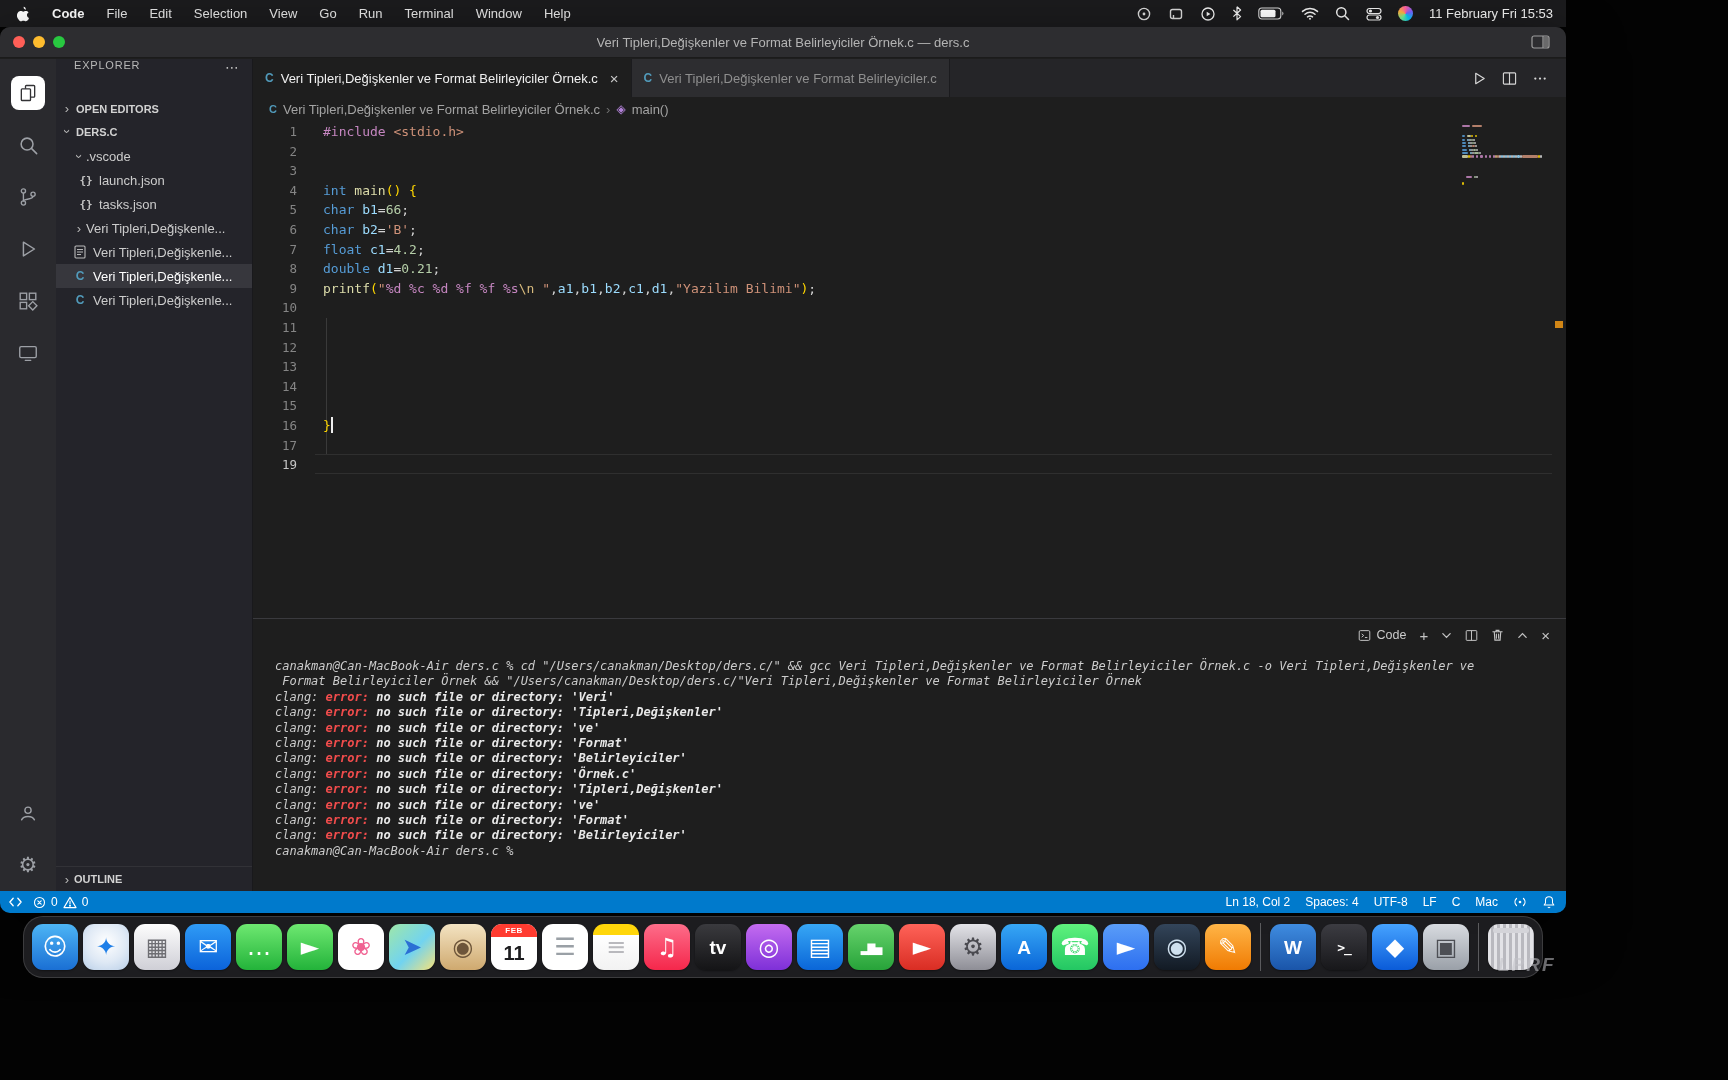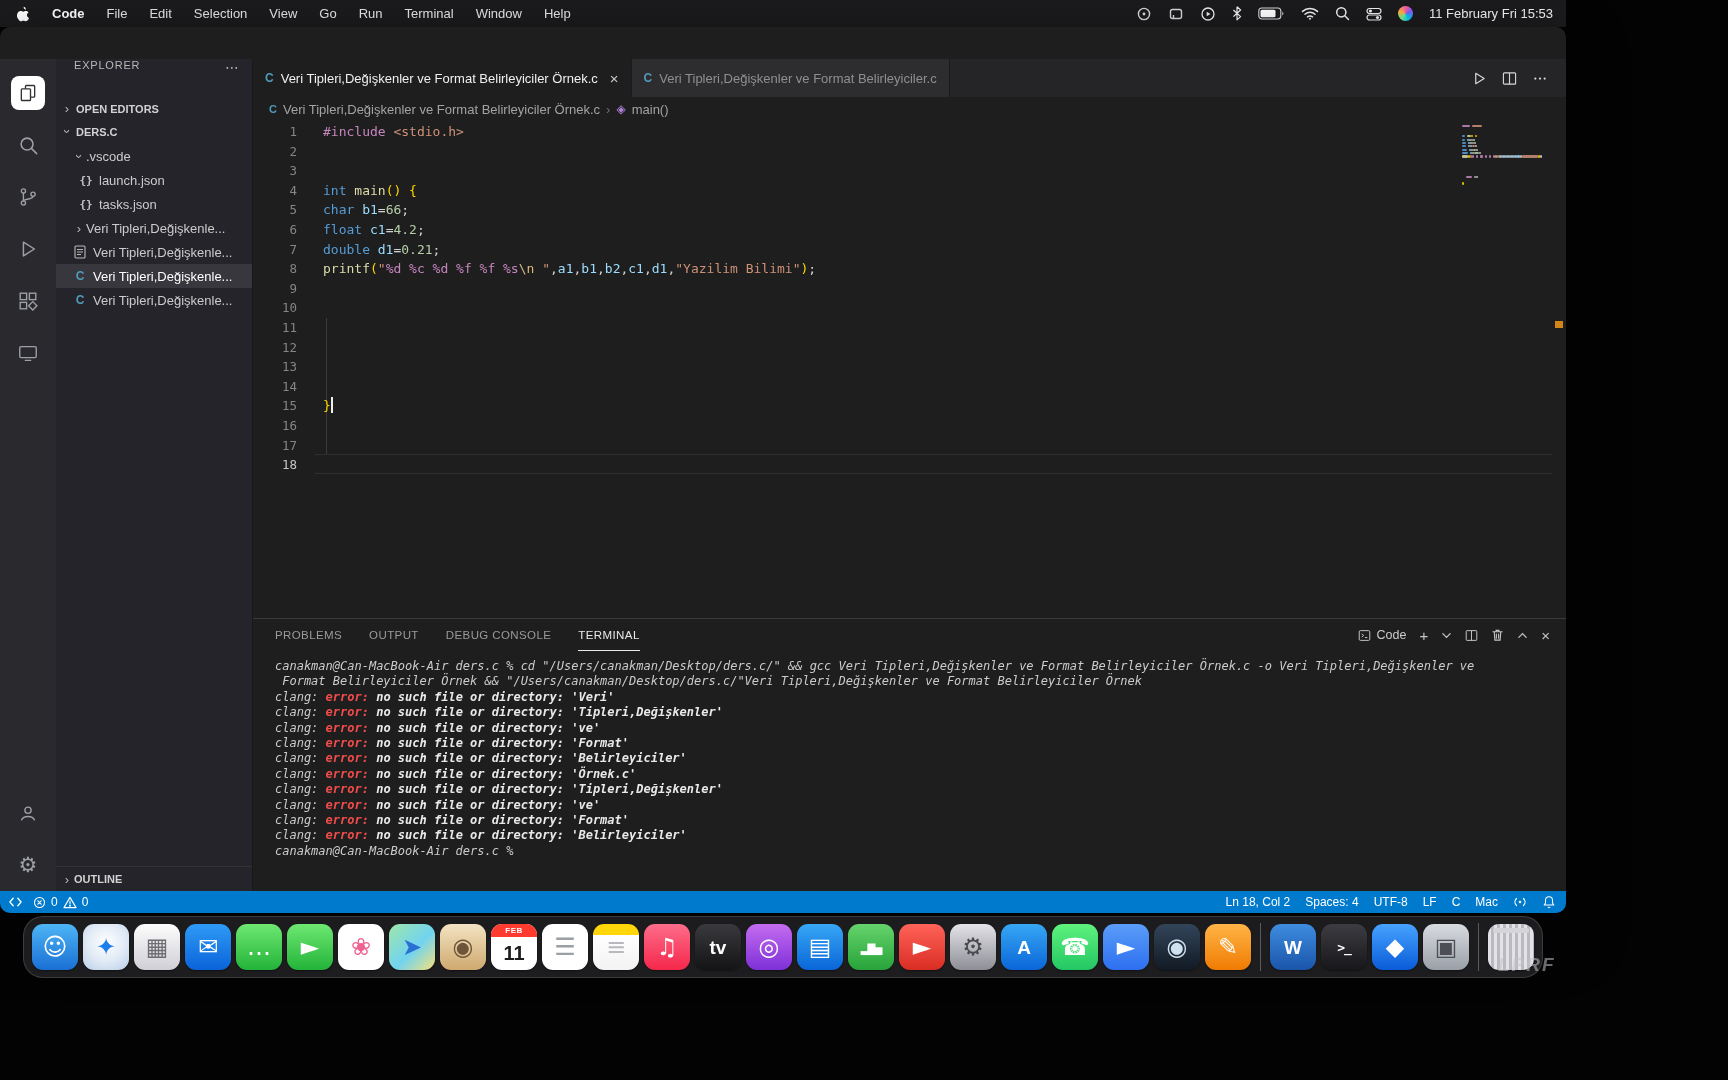--- a/index.html
+++ b/index.html
@@ -208,20 +208,35 @@
             <circle cx="11.5" cy="10.5" r="1.6" fill="#f0f0f0" stroke="none"></circle>
         </svg>
       </span>
       <span class="mb-ic siri"></span>
       <span class="mb-clock">11 February Fri 15:53</span>
     </div>
   </div>
 
   <div class="window">
 
+    <div class="titlebar">
+      <div class="traffic">
+        <span class="light tl-close"></span>
+        <span class="light tl-min"></span>
+        <span class="light tl-zoom"></span>
+      </div>
+      <span class="title-text">Veri Tipleri,Değişkenler ve Format Belirleyiciler Örnek.c — ders.c</span>
+      <span class="layout-btn">
+        <svg width="19" height="14" viewBox="0 0 19 14" fill="none" stroke="#9d9d9d" stroke-width="1.2">
+          <rect x="1" y="1" width="17" height="12" rx="2"></rect>
+          <line x1="12" y1="1" x2="12" y2="13"></line>
+          <rect x="12.7" y="1.8" width="4.6" height="10.4" fill="#9d9d9d" stroke="none" opacity=".55"></rect>
+        </svg>
+      </span>
+    </div>
 
     <div class="workbench">
 
       <div class="activitybar">
         <div class="ab-item">
           <span class="ab-active-box">
             <svg width="20" height="22" viewBox="0 0 24 24" fill="none" stroke="#333336" stroke-width="1.6">
               <rect x="9" y="3" width="11" height="14" rx="1"></rect>
               <rect x="4" y="7" width="11" height="14" rx="1" fill="#ffffff"></rect>
             </svg>
@@ -395,30 +410,31 @@
               <div class="gnum">8</div>
               <div class="gnum">9</div>
               <div class="gnum">10</div>
               <div class="gnum">11</div>
               <div class="gnum">12</div>
               <div class="gnum">13</div>
               <div class="gnum">14</div>
               <div class="gnum">15</div>
               <div class="gnum">16</div>
               <div class="gnum">17</div>
-              <div class="gnum active">18</div>
+              <div class="gnum active">19</div>
             </div>
           <div class="indent-guide"></div>
           <div class="curline" style="top:333px;"></div>
           <div class="code">
               <div class="code-line"><span style="color: rgb(197, 134, 192);">#include</span><span style="color: rgb(212, 212, 212);"> </span><span style="color: rgb(206, 145, 120);">&lt;stdio.h&gt;</span></div>
               <div class="code-line"></div>
               <div class="code-line"></div>
               <div class="code-line"><span style="color: rgb(86, 156, 214);">int</span><span style="color: rgb(212, 212, 212);"> </span><span style="color: rgb(220, 220, 170);">main</span><span style="color: rgb(255, 215, 0);">()</span><span style="color: rgb(212, 212, 212);"> </span><span style="color: rgb(255, 215, 0);">{</span></div>
               <div class="code-line"><span style="color: rgb(86, 156, 214);">char</span><span style="color: rgb(212, 212, 212);"> </span><span style="color: rgb(156, 220, 254);">b1</span><span style="color: rgb(212, 212, 212);">=</span><span style="color: rgb(181, 206, 168);">66</span><span style="color: rgb(212, 212, 212);">;</span></div>
+              <div class="code-line"><span style="color: rgb(86, 156, 214);">char</span><span style="color: rgb(212, 212, 212);"> </span><span style="color: rgb(156, 220, 254);">b2</span><span style="color: rgb(212, 212, 212);">=</span><span style="color: rgb(206, 145, 120);">'B'</span><span style="color: rgb(212, 212, 212);">;</span></div>
               <div class="code-line"><span style="color: rgb(86, 156, 214);">float</span><span style="color: rgb(212, 212, 212);"> </span><span style="color: rgb(156, 220, 254);">c1</span><span style="color: rgb(212, 212, 212);">=</span><span style="color: rgb(181, 206, 168);">4.2</span><span style="color: rgb(212, 212, 212);">;</span></div>
               <div class="code-line"><span style="color: rgb(86, 156, 214);">double</span><span style="color: rgb(212, 212, 212);"> </span><span style="color: rgb(156, 220, 254);">d1</span><span style="color: rgb(212, 212, 212);">=</span><span style="color: rgb(181, 206, 168);">0.21</span><span style="color: rgb(212, 212, 212);">;</span></div>
               <div class="code-line"><span style="color: rgb(220, 220, 170);">printf</span><span style="color: rgb(255, 215, 0);">(</span><span style="color: rgb(206, 145, 120);">"</span><span style="color: rgb(197, 134, 192);">%d</span><span style="color: rgb(206, 145, 120);"> </span><span style="color: rgb(197, 134, 192);">%c</span><span style="color: rgb(206, 145, 120);"> </span><span style="color: rgb(197, 134, 192);">%d</span><span style="color: rgb(206, 145, 120);"> </span><span style="color: rgb(197, 134, 192);">%f</span><span style="color: rgb(206, 145, 120);"> </span><span style="color: rgb(197, 134, 192);">%f</span><span style="color: rgb(206, 145, 120);"> </span><span style="color: rgb(197, 134, 192);">%s</span><span style="color: rgb(215, 186, 125);">\n</span><span style="color: rgb(206, 145, 120);"> "</span><span style="color: rgb(212, 212, 212);">,</span><span style="color: rgb(156, 220, 254);">a1</span><span style="color: rgb(212, 212, 212);">,</span><span style="color: rgb(156, 220, 254);">b1</span><span style="color: rgb(212, 212, 212);">,</span><span style="color: rgb(156, 220, 254);">b2</span><span style="color: rgb(212, 212, 212);">,</span><span style="color: rgb(156, 220, 254);">c1</span><span style="color: rgb(212, 212, 212);">,</span><span style="color: rgb(156, 220, 254);">d1</span><span style="color: rgb(212, 212, 212);">,</span><span style="color: rgb(206, 145, 120);">"Yazilim Bilimi"</span><span style="color: rgb(255, 215, 0);">)</span><span style="color: rgb(212, 212, 212);">;</span></div>
               <div class="code-line"></div>
               <div class="code-line"></div>
               <div class="code-line"></div>
               <div class="code-line"></div>
               <div class="code-line"></div>
               <div class="code-line"></div>
               <div class="code-line"><span style="color: rgb(255, 215, 0);">}</span><span class="cursor"></span></div>
@@ -528,26 +544,20 @@
                 <span style="width: 2px; background: rgb(255, 215, 0);"></span>
               </div>
             </div>
           <div class="overview">
             <div class="ov-mark"></div>
           </div>
         </div>
 
         <div class="panel">
           <div class="panel-head">
-            <span style="display:flex;align-items:center;height:32px;">
-                <span class="panel-tab">PROBLEMS</span>
-                <span class="panel-tab">OUTPUT</span>
-                <span class="panel-tab">DEBUG CONSOLE</span>
-                <span class="panel-tab active">TERMINAL</span>
-              </span>
             <div class="panel-actions">
               <span class="term-name">
                 <svg width="13" height="13" viewBox="0 0 16 16" fill="none" stroke="#c5c5c5" stroke-width="1.2">
                   <rect x="1.5" y="2" width="13" height="12" rx="1.5"></rect>
                     <path d="M4.5 6 l2.5 2 -2.5 2 M8.5 10.5 h3"></path>
                 </svg>
                 <span>Code</span>
               </span>
               <span class="pa-glyph">+</span>
               <span>

